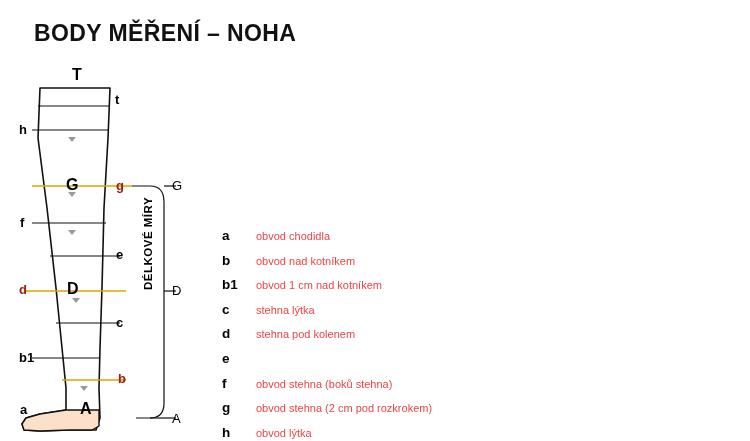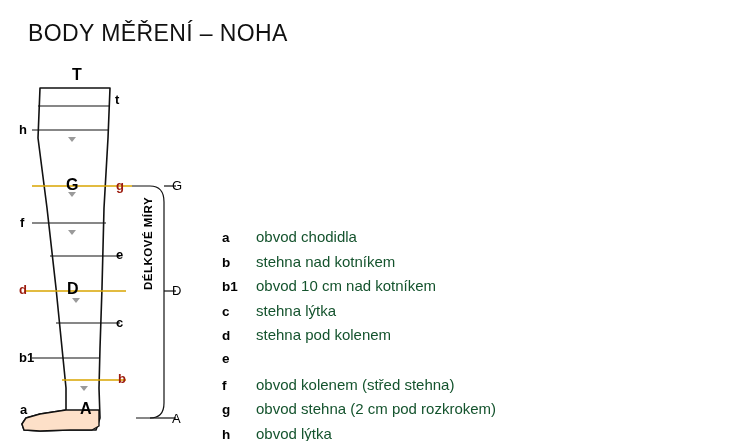--- a/index.html
+++ b/index.html
@@ -15,24 +15,24 @@
     overflow: hidden;
     position: relative;
   }
   #page {
     position: relative;
     width: 750px;
     height: 441px;
   }
   #title {
     position: absolute;
-    left: 28px;
+    left: 34px;
     top: 20px;
     font-size: 23px;
-    font-weight: normal;
+    font-weight: bold;
     letter-spacing: 0.4px;
     color: #111111;
   }
   #diagram {
     position: absolute;
     left: 0;
     top: 58px;
     width: 210px;
     height: 383px;
   }
@@ -48,22 +48,22 @@
     height: 24.6px;
   }
   .legend-key {
     width: 34px;
     flex: 0 0 34px;
     font-size: 13.5px;
     font-weight: bold;
     color: #000;
   }
   .legend-label {
-    font-size: 15px;
-    color: #14532d;
+    font-size: 11px;
+    color: #ef4444;
   }
   .lbl {
     position: absolute;
     font-size: 13px;
     font-weight: bold;
     color: #000;
   }
   .lbl-red {
     color: #9c1b0e;
   }
@@ -173,40 +173,40 @@
     <div id="vert-label">DÉLKOVÉ MÍRY</div>
   </div>
 
   <div id="legend">
     <div class="legend-row">
       <div class="legend-key">a</div>
       <div class="legend-label">obvod chodidla</div>
     </div>
     <div class="legend-row">
       <div class="legend-key">b</div>
-      <div class="legend-label">stehna nad kotníkem</div>
+      <div class="legend-label">obvod nad kotníkem</div>
     </div>
     <div class="legend-row">
       <div class="legend-key">b1</div>
-      <div class="legend-label">obvod 10 cm nad kotníkem</div>
+      <div class="legend-label">obvod 1 cm nad kotníkem</div>
     </div>
     <div class="legend-row">
       <div class="legend-key">c</div>
       <div class="legend-label">stehna lýtka</div>
     </div>
     <div class="legend-row">
       <div class="legend-key">d</div>
       <div class="legend-label">stehna pod kolenem</div>
     </div>
     <div class="legend-row">
       <div class="legend-key">e</div>
     </div>
     <div class="legend-row">
       <div class="legend-key">f</div>
-      <div class="legend-label">obvod kolenem (střed stehna)</div>
+      <div class="legend-label">obvod stehna (boků stehna)</div>
     </div>
     <div class="legend-row">
       <div class="legend-key">g</div>
       <div class="legend-label">obvod stehna (2 cm pod rozkrokem)</div>
     </div>
     <div class="legend-row">
       <div class="legend-key">h</div>
       <div class="legend-label">obvod lýtka</div>
     </div>
 

